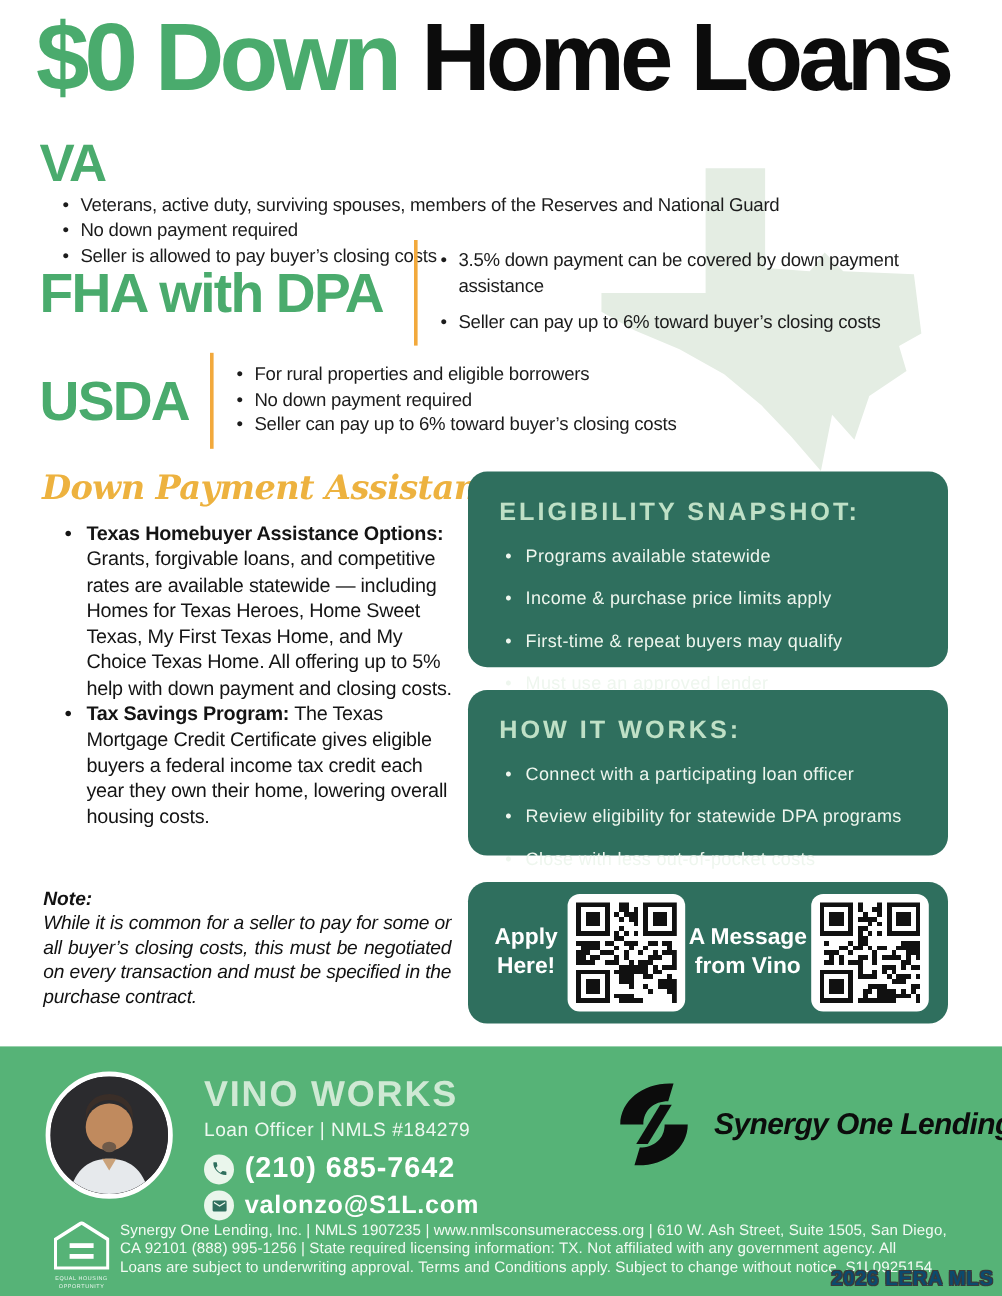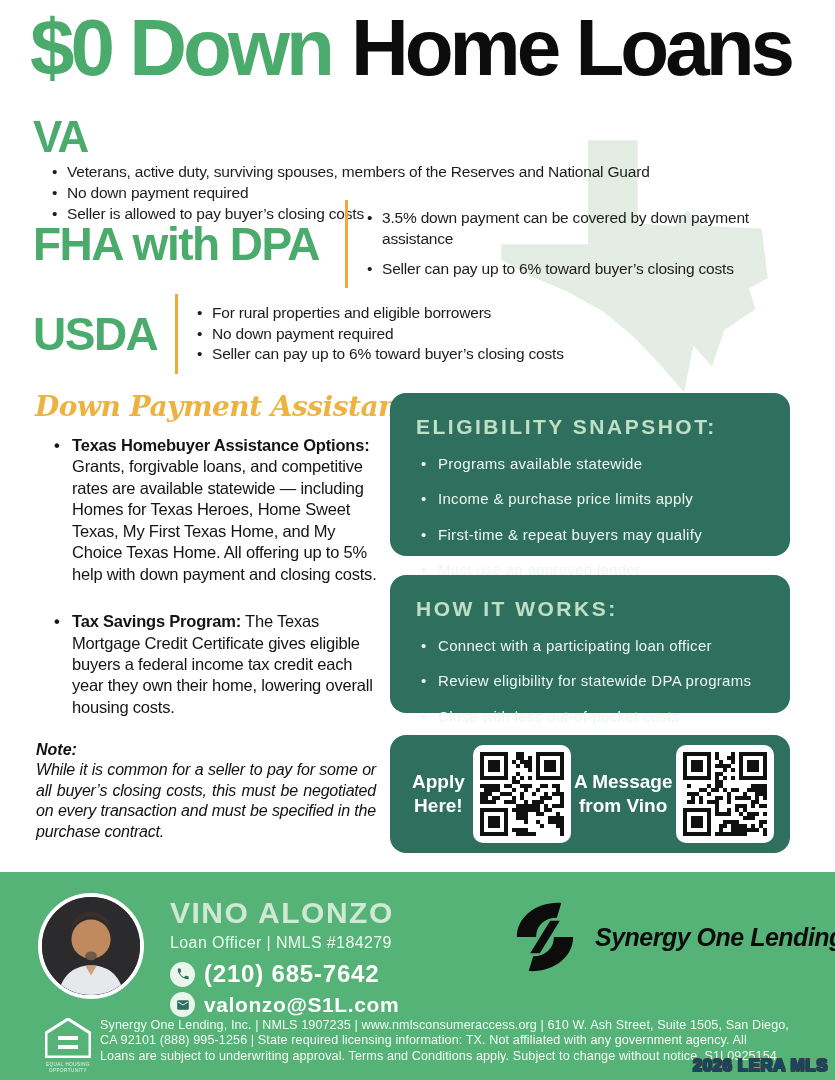--- a/index.html
+++ b/index.html
@@ -27,21 +27,21 @@
   .row-va   .program-name { width:79px;  font-size:44px; }
   .row-fha  { top:200px; height:88px; }
   .row-fha  .program-name { width:312px; font-size:46px; }
   .row-fha  .program-bullets { gap:10px; }
   .row-fha  .program-bullets li { max-width:400px; }
   .row-usda { top:294px; height:80px; }
   .row-usda .program-name { width:142px; font-size:46px; }
 
   
   .dpa-heading { position:absolute; left:35px; top:390px; font-family:"DejaVu Serif", serif; font-style:italic; font-weight:600; font-size:28px; color:#edb23f; letter-spacing:-0.5px; }
-  .dpa-list { position:absolute; left:52px; top:435px; width:326px; list-style:none; display:flex; flex-direction:column; gap:26px; }
+  .dpa-list { position:absolute; left:52px; top:435px; width:326px; list-style:none; display:flex; flex-direction:column; }
   .dpa-list li { position:relative; padding-left:20px; font-size:16.5px; line-height:1.3; color:#141414; letter-spacing:-0.2px; }
   .dpa-list li::before { content:"•"; position:absolute; left:2px; top:0; font-weight:bold; }
   .dpa-list .b { font-weight:bold; }
   .note { position:absolute; left:36px; top:740px; width:340px; font-style:italic; font-size:16px; line-height:1.28; color:#111; }
   .note .note-label { font-weight:bold; display:block; }
   .note .note-text { display:block; text-align:justify; letter-spacing:-0.2px; }
 
   
   .box { position:absolute; left:390px; width:400px; background:#2f6f5e; border-radius:16px; color:#fff; padding:22px 26px; }
   .box-heading { font-size:21px; font-weight:bold; letter-spacing:2.5px; color:#bfe0c6; }
@@ -444,21 +444,21 @@
       <div class="avatar">
         <svg viewBox="0 0 100 100">
           <rect width="100" height="100" fill="#2b2b2e"></rect>
           <circle cx="50" cy="43" r="20" fill="#c08a5e"></circle>
           <path d="M30,40 a20,20 0 0 1 40,0 l0,-8 a20,17 0 0 0 -40,0 Z" fill="#3a2e28"></path>
           <ellipse cx="50" cy="60" rx="6" ry="4.5" fill="#6f5a49"></ellipse>
           <path d="M16,102 C20,78 34,70 50,70 C66,70 80,78 84,102 Z" fill="#e6e9ec"></path>
           <path d="M44,70 L50,80 L56,70 Z" fill="#caa27a"></path>
         </svg>
       </div>
-      <div class="agent-name">VINO ALONZO</div>
+      <div class="agent-name">VINO WORKS</div>
       <div class="agent-role">Loan Officer | NMLS #184279</div>
 
       <div class="contact contact-phone">
         <span class="icon-circle">
           <svg viewBox="0 0 24 24">
               <path d="M6.6 10.8c1.5 3 3.9 5.4 6.9 6.9l2.3-2.3c.3-.3.7-.4 1.1-.2 1.2.4 2.5.6 3.8.6.6 0 1 .4 1 1V20c0 .6-.4 1-1 1C11.3 21 3 12.7 3 3.5c0-.6.4-1 1-1h3.2c.6 0 1 .4 1 1 0 1.3.2 2.6.6 3.8.1.4 0 .8-.2 1.1l-2.3 2.3z"></path>
             </svg>
         </span>
         <span>(210) 685-7642</span>
       </div>

